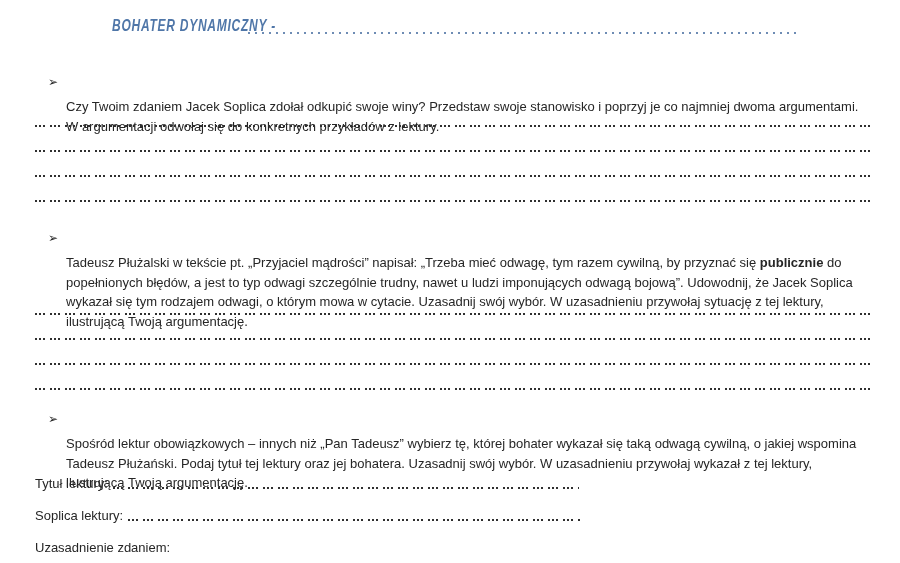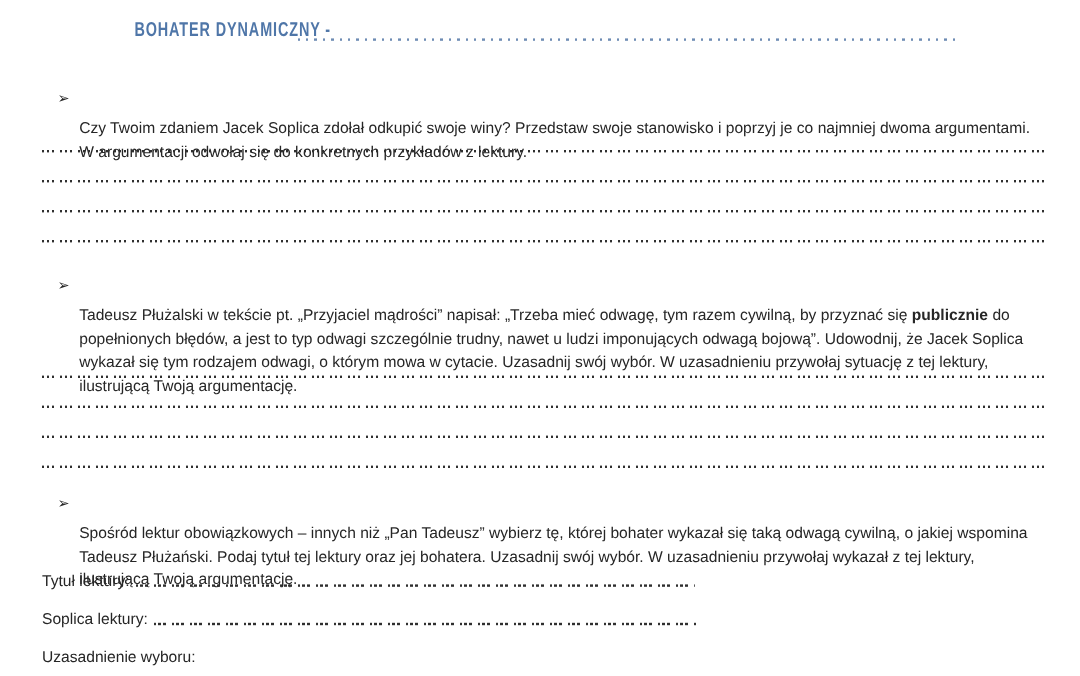--- a/index.html
+++ b/index.html
@@ -1,21 +1,21 @@
 <!DOCTYPE html>
 <html><head>
 <meta charset="utf-8">
 <style>
   html,body{margin:0;padding:0;background:#ffffff;}
   body{
     width:900px;height:563px;position:relative;overflow:hidden;
     font-family:"Liberation Sans", sans-serif;color:#262626;
   }
   
-  .title-row{position:absolute;left:0;top:0;width:804px;height:44px;}
+  .title-row{position:absolute;left:0;top:0;width:804px;height:44px;font-style:italic;}
   .page-title{
     position:absolute;left:112px;top:16px;
     font-family:"Liberation Sans", sans-serif;
     font-size:16px;font-weight:bold;letter-spacing:1px;
     text-transform:uppercase;color:#4f76a8;
     transform:scale(0.75,1.05);transform-origin:left top;
     white-space:nowrap;
   }
   .title-dots{
     position:absolute;left:248px;top:32px;width:549px;height:2px;
@@ -105,14 +105,14 @@
   <span>Tytuł lektury:</span>
   <span class="leader"></span>
 </div>
 
 <div class="field-row" id="field-hero">
   <span>Soplica lektury:</span>
   <span class="leader"></span>
 </div>
 
 <div class="field-row" id="field-just">
-  <span>Uzasadnienie wyboru:</span>
+  <span>Uzasadnienie zdaniem:</span>
 </div>
 
 </body></html>

